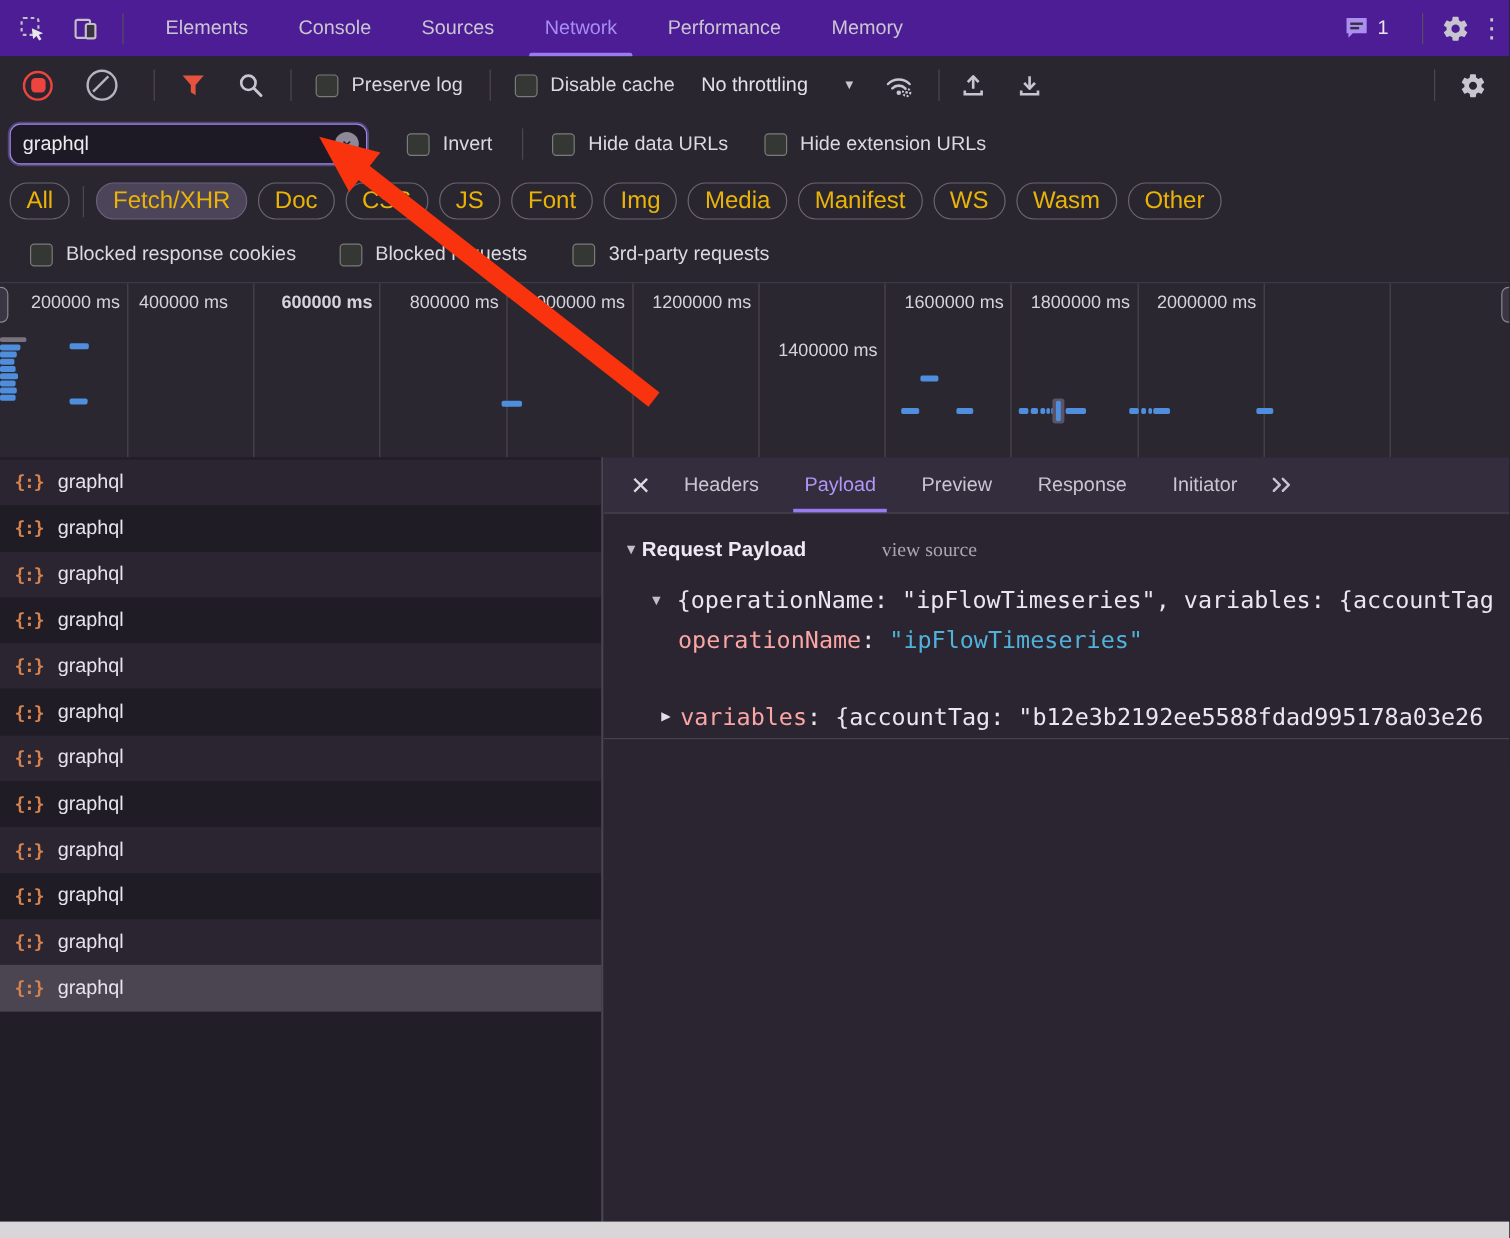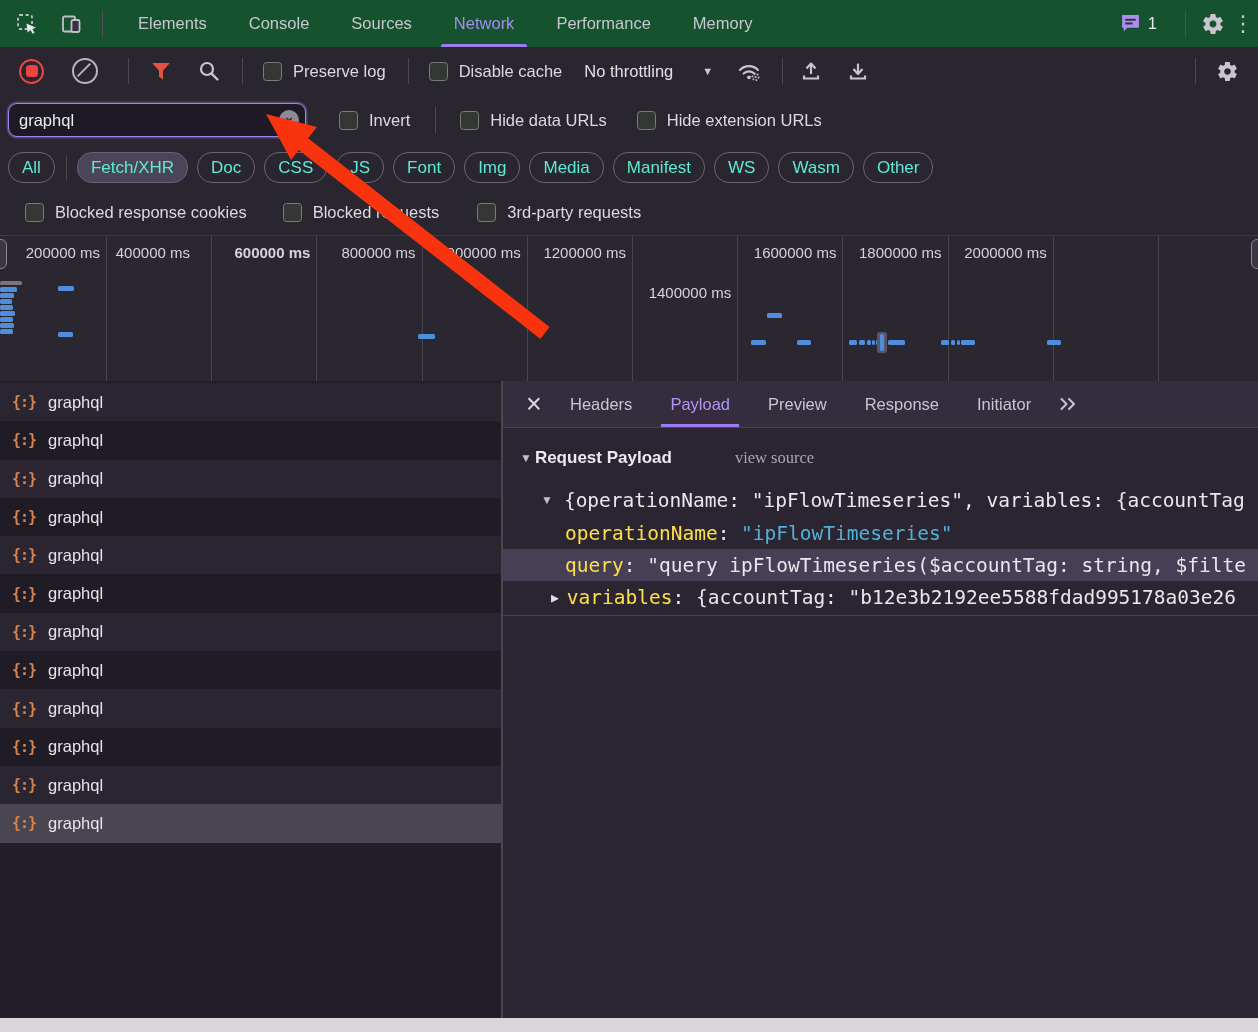--- a/index.html
+++ b/index.html
@@ -3,21 +3,21 @@
 <meta charset="utf-8">
 <style>
   html,body{margin:0;padding:0;background:#29252e;}
   #app{position:relative;width:1258px;height:1032px;background:#2a2630;overflow:hidden;
        font-family:"Liberation Sans",sans-serif;color:#dcd9e0;-webkit-font-smoothing:antialiased;}
   .vdiv{width:1px;height:26px;background:#4c4851;}
   svg{display:block;}
   .icon-btn{display:flex;align-items:center;justify-content:center;cursor:pointer;}
 
   
-  .tabbar{position:absolute;left:0;top:0;width:100%;height:47px;background:#14532d;
+  .tabbar{position:absolute;left:0;top:0;width:100%;height:47px;background:#4c1d95;
           display:flex;align-items:center;border-bottom:1px solid #221e29;}
   .tabbar .icon-btn{width:30px;height:30px;}
   .tabbar .lead{margin-left:12px;}
   .tabbar .lead2{margin-left:14px;}
   .tabbar .vdiv{margin:0 14px 0 16px;background:#564f63;}
   .tabs{display:flex;align-items:center;height:100%;}
   .tab{height:100%;display:flex;align-items:center;padding:0 21px;font-size:16.5px;color:#cac6d0;
        position:relative;cursor:pointer;white-space:nowrap;}
   .tab.active{color:#a78cf2;}
   .tab.active::after{content:"";position:absolute;left:8px;right:8px;bottom:0;height:3px;background:#9a7cf0;border-radius:2px 2px 0 0;}
@@ -59,21 +59,21 @@
   .input-clear{position:absolute;right:7px;top:50%;transform:translateY(-50%);width:20px;height:20px;border-radius:50%;
       background:#8d8996;color:#262231;font-size:13px;font-weight:bold;display:flex;align-items:center;justify-content:center;cursor:pointer;}
   .filterbar .inv{margin-left:33px;} 
   .filterbar .vdiv{margin-left:25px;}
   .filterbar .hd{margin-left:24px;} .filterbar .he{margin-left:30px;}
 
   
   .chipsbar{position:absolute;left:0;top:145px;width:100%;height:45px;background:#2a2630;
             display:flex;align-items:center;padding-left:8px;box-sizing:border-box;}
   .chip{height:29px;border:1.5px solid #6b6570;border-radius:15px;display:flex;align-items:center;
-        padding:0 13px;font-size:17px;color:#5eead4;margin-right:9px;cursor:pointer;white-space:nowrap;}
+        padding:0 13px;font-size:20px;color:#eab308;margin-right:9px;cursor:pointer;white-space:nowrap;}
   .chip.sel{background:#4c4459;border-color:#6a617b;}
   .chipdiv{margin:0 10px 0 2px;}
 
   
   .blockedbar{position:absolute;left:0;top:190px;width:100%;height:45px;background:#2a2630;
               display:flex;align-items:center;padding-left:25px;box-sizing:border-box;}
   .blockedbar .g2{margin-left:36px;} .blockedbar .g3{margin-left:38px;}
 
   
   .timeline{position:absolute;left:0;top:235px;width:100%;height:146px;background:#2b2731;
@@ -114,21 +114,21 @@
   .view-source{font-size:16.5px;color:#a9a5b2;margin-left:63px;cursor:pointer;font-family:Liberation Serif, serif;}
   .mono{font-family:"DejaVu Sans Mono",monospace;font-size:19.5px;color:#e9e7ee;}
   .pl-summary{top:57px;height:32px;}
   .pl-summary .tri{margin-left:38px;}
   .pl-summary .mono{margin-left:11px;}
   .pl-row{height:32px;}
   .pl-row .indent{width:62px;flex:none;}
   .pl-row.r0{top:90px;} .pl-row.r1{top:122px;background:#473f56;} .pl-row.r2{top:154px;}
   .pl-row.r2 .indent{width:48px;}
   .pl-row .tri2{font-size:13px;color:#e2dfe8;margin-right:8px;flex:none;}
-  .pkey{color:#fde047;}
+  .pkey{color:#fca5a5;}
   .pkey::after{content:": ";color:#e9e7ee;white-space:pre;}
   .pval.cyan{color:#52b1d9;}
   .pl-sep{position:absolute;left:0;right:0;top:188px;height:1px;background:#47434c;}
 
   .bottom-strip{position:absolute;left:0;bottom:0;width:100%;height:14px;background:#d8d6d9;}
 
   .arrow-overlay{position:absolute;left:0;top:0;pointer-events:none;z-index:50;}
 </style>
 </head>
 <body>
@@ -409,25 +409,20 @@
         </div>
         <div class="pl-line pl-summary">
           <span class="tri">▼</span>
           <span class="mono">{operationName: "ipFlowTimeseries", variables: {accountTag</span>
         </div>
         <div class="pl-line pl-row r0 mono">
           <span class="indent"></span>
             <span class="pkey">operationName</span>
             <span class="pval cyan">"ipFlowTimeseries"</span>
         </div>
-        <div class="pl-line pl-row r1 mono">
-          <span class="indent"></span>
-            <span class="pkey">query</span>
-            <span class="pval">"query ipFlowTimeseries($accountTag: string, $filte</span>
-        </div>
         <div class="pl-line pl-row r2 mono">
           <span class="indent"></span>
             <span class="tri2">▶</span>
             <span class="pkey">variables</span>
             <span class="pval">{accountTag: "b12e3b2192ee5588fdad995178a03e26</span>
         </div>
         <div class="pl-sep"></div>
       </div>
     </div>
   </div>

